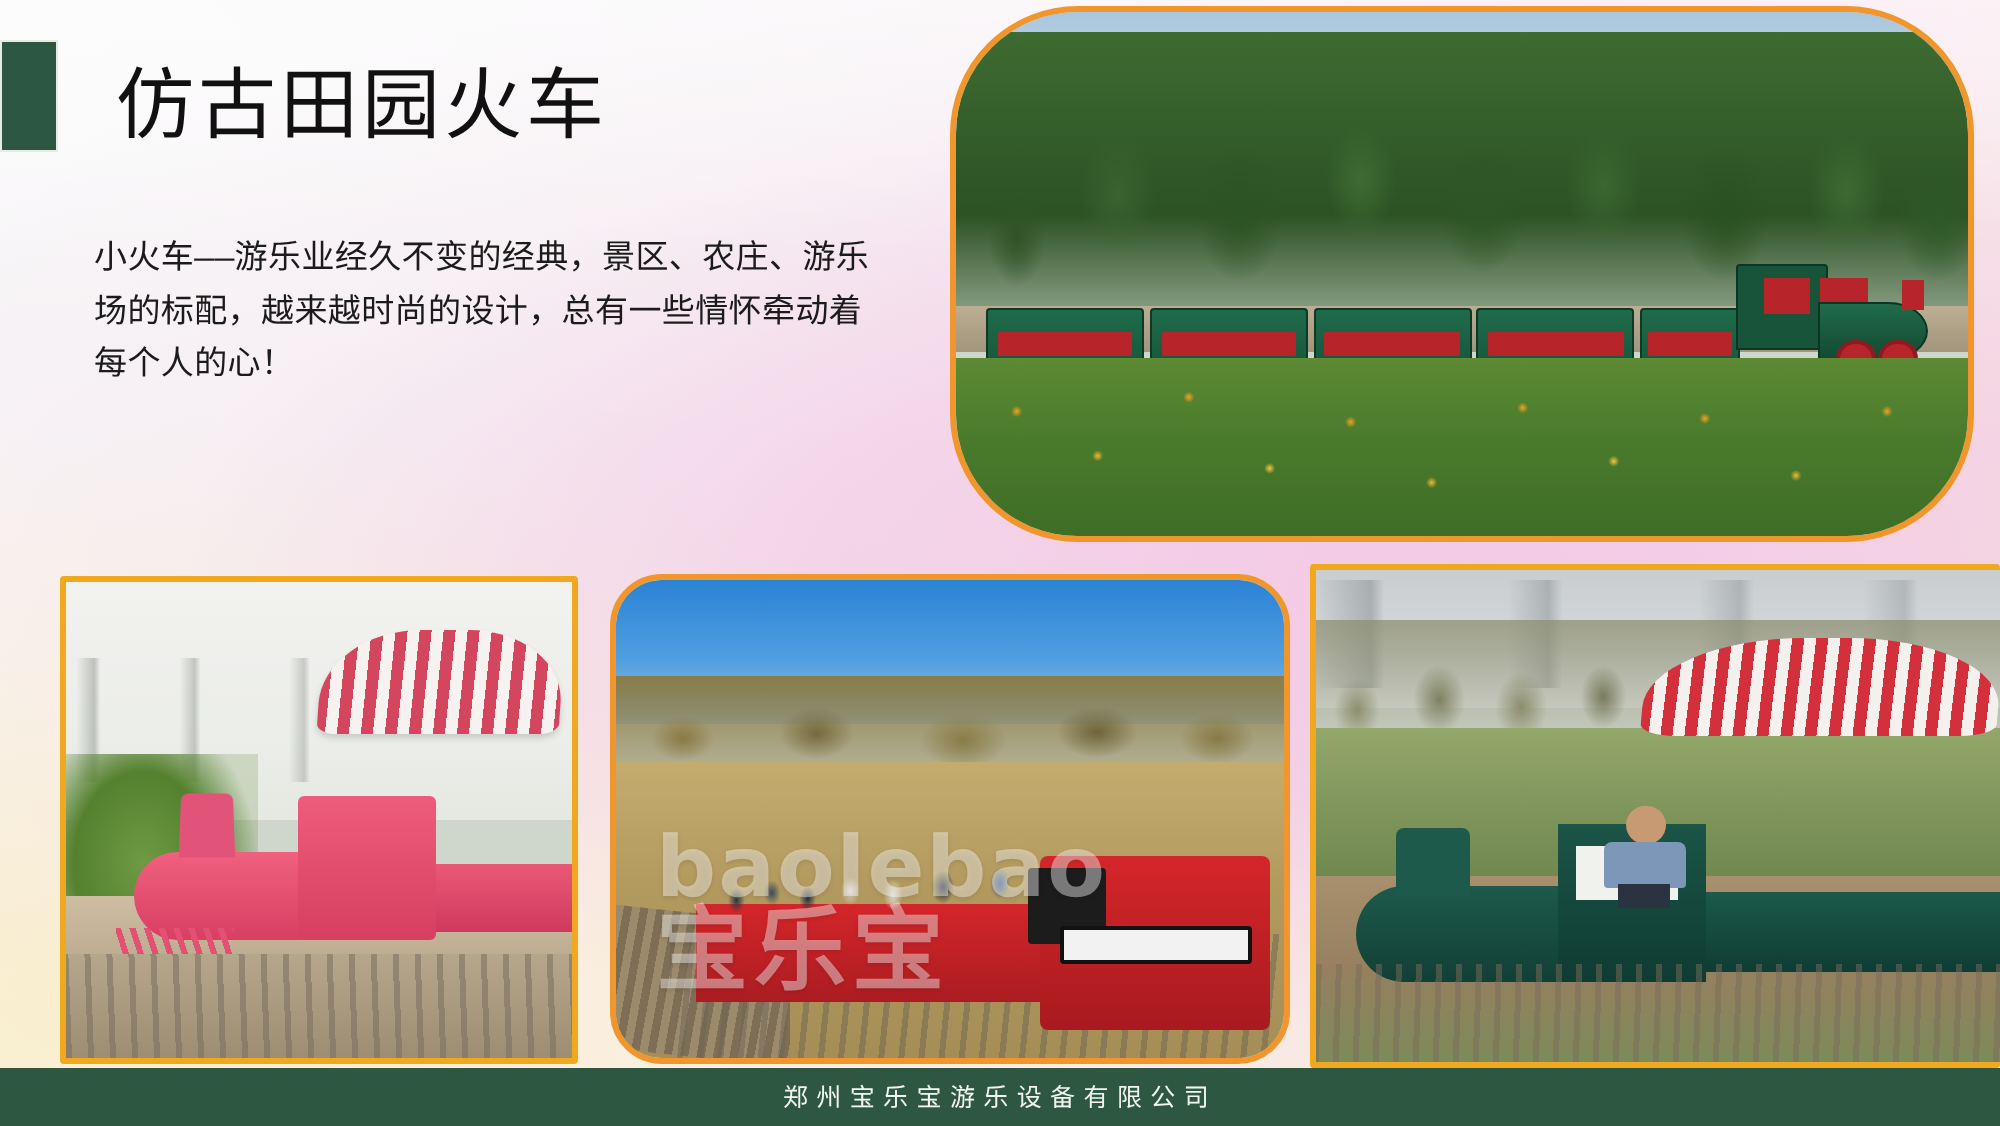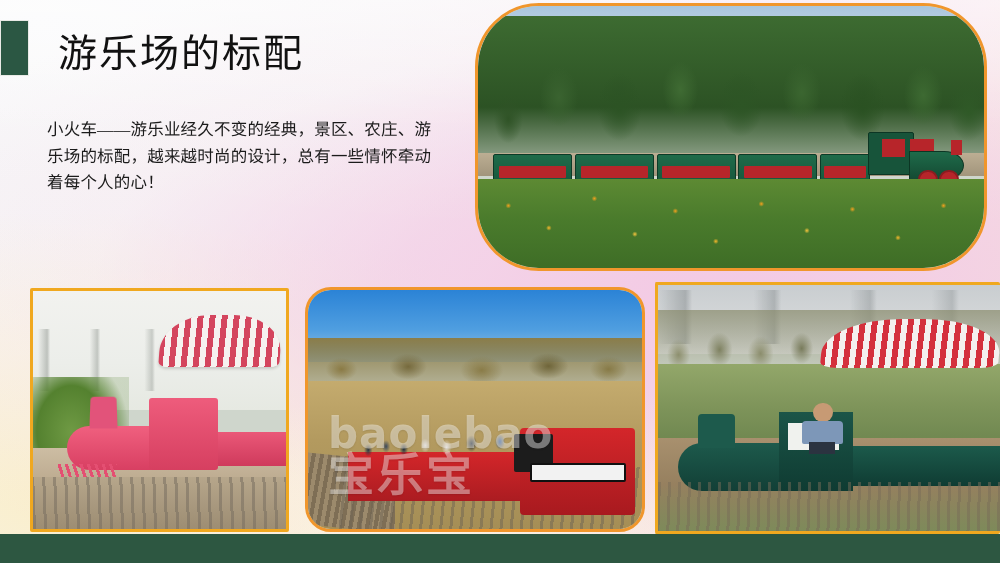--- a/index.html
+++ b/index.html
@@ -66,21 +66,21 @@
 
   .body-text {
     position: absolute;
     left: 47px;
     top: 117px;
     width: 400px;
     font-size: 16.5px;
     line-height: 1.62;
     color: #1b1b1b;
     letter-spacing: 0.2px;
-    font-family: Liberation Serif, serif;
+    font-family: Liberation Mono, monospace;
   }
 
   
   .photo {
     position: absolute;
     overflow: hidden;
     box-sizing: border-box;
     background: #cfd6cc;
   }
   .photo .inner {
@@ -313,21 +313,21 @@
 </head>
 <body>
 
 <div class="slide">
 
   <div class="bg-base"></div>
   <div class="bg-sheen"></div>
 
   <div class="accent-square"></div>
 
-  <div class="page-title">游乐场的标配</div>
+  <div class="page-title">仿古田园火车</div>
 
   <div class="body-text">小火车——游乐业经久不变的经典，景区、农庄、游乐场的标配，越来越时尚的设计，总有一些情怀牵动着每个人的心！</div>
 
   <div class="photo photo-tr">
     <div class="inner">
       <div class="scene">
         <div class="sky tr-sky"></div>
         <div class="treeline tr-trees"></div>
         <div class="tr-path"></div>
         <div class="tr-train">
@@ -427,14 +427,15 @@
             <div class="body"></div>
             <div class="legs"></div>
           </div>
         </div>
         <div class="br-rails"></div>
       </div>
     </div>
   </div>
 
   <div class="footer-band"></div>
+  <div class="footer-text">郑州宝乐宝游乐设备有限公司</div>
 
 </div>
 
 </body></html>

